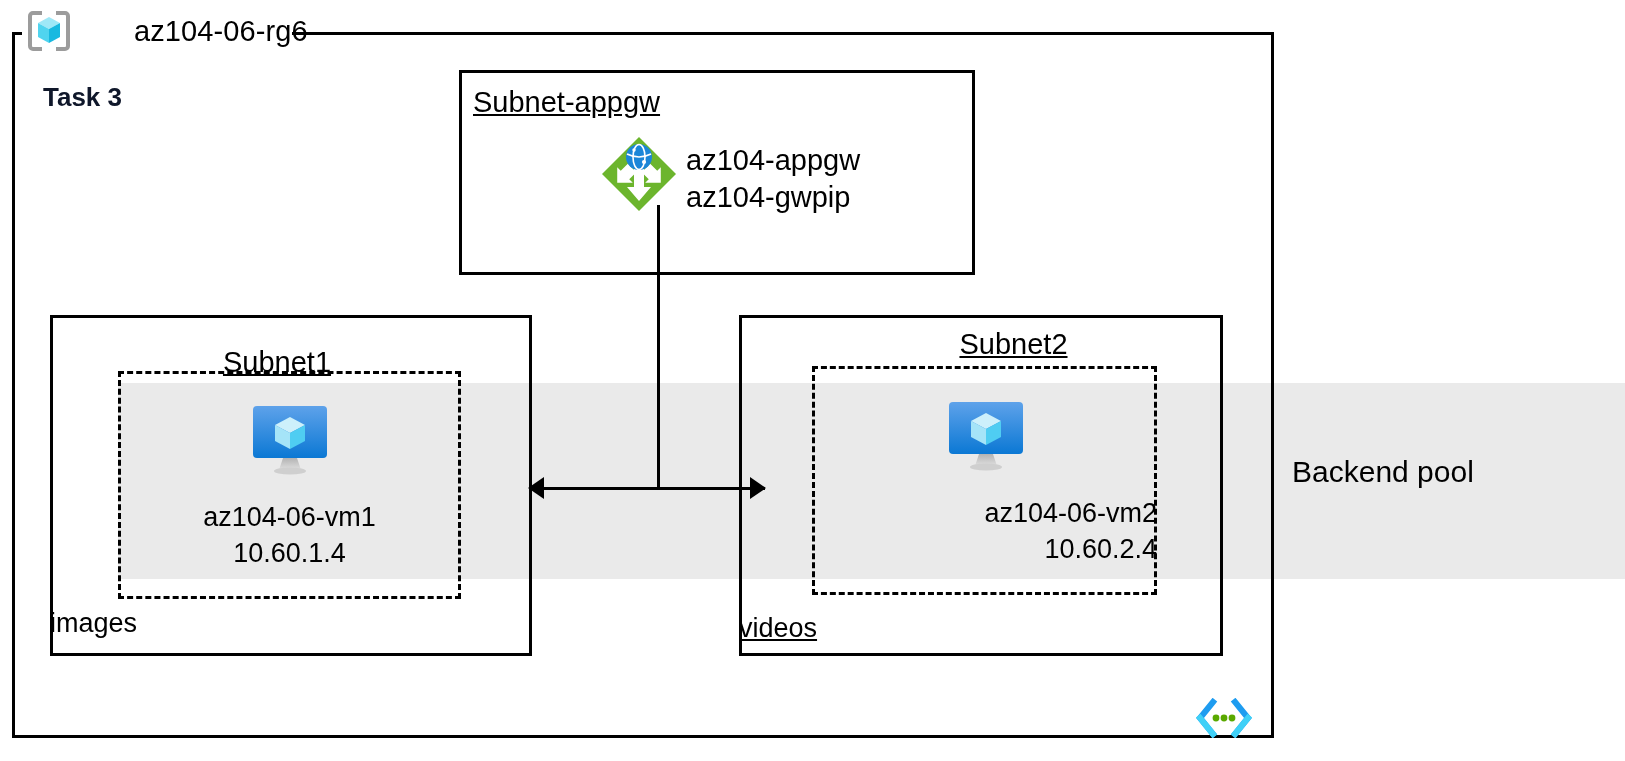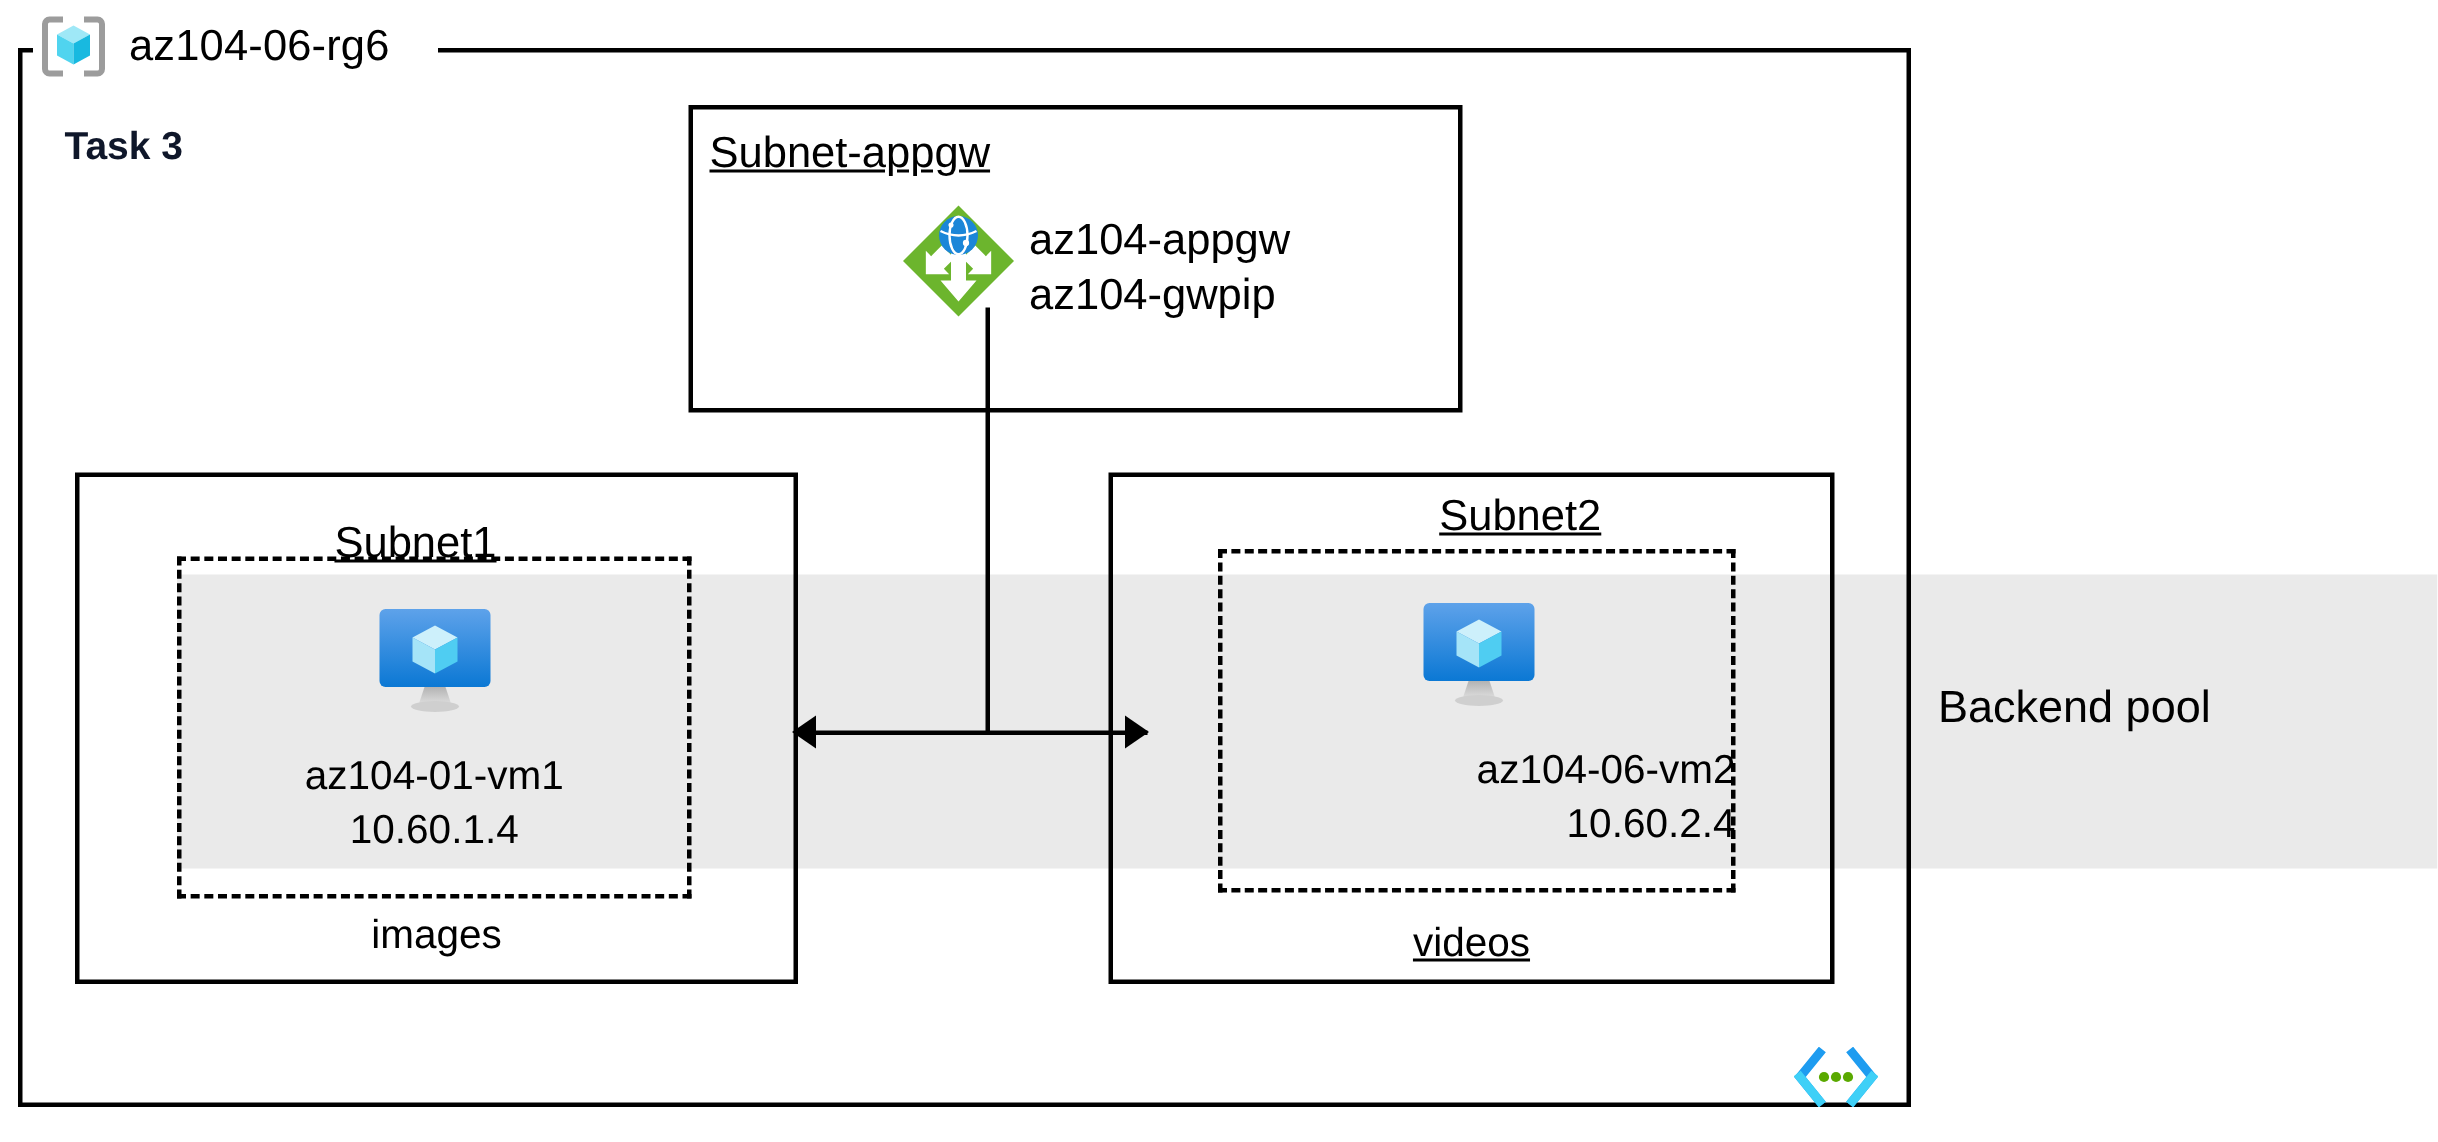--- a/index.html
+++ b/index.html
@@ -16,21 +16,21 @@
     border:3px solid #000;box-sizing:border-box;background:transparent;
   }
   
   .rg-label-mask{
     position:absolute;left:22px;top:18px;width:270px;height:30px;background:#fff;
   }
   .rg-label{
     position:absolute;left:26px;top:6px;height:50px;
     display:flex;align-items:center;gap:14px;
   }
-  .rg-title{font-size:29px;line-height:1;letter-spacing:.1px;white-space:nowrap;}
+  .rg-title{font-size:29px;line-height:1;letter-spacing:.1px;white-space:nowrap;margin-left:48px;}
 
   
   .rg-icon{position:relative;width:46px;height:46px;flex:none;}
 
   
   .task-label{
     position:absolute;left:43px;top:82px;
     font-size:26px;font-weight:bold;color:#0f172a;white-space:nowrap;
   }
 
@@ -66,21 +66,21 @@
   .dash1{left:118px;top:371px;width:343px;height:228px;}
   .dash2{left:812px;top:366px;width:345px;height:229px;}
 
   .vm-label{
     position:absolute;font-size:27px;line-height:1.32;text-align:center;white-space:nowrap;
   }
   .vm1-label{left:118px;top:500px;width:343px;}
   .vm2-label{left:812px;top:496px;width:345px;text-align:right;}
 
   .group-caption{
-    position:absolute;font-size:27px;line-height:1;text-align:center;white-space:nowrap;
+    position:absolute;font-size:27px;line-height:1;text-align:left;white-space:nowrap;
   }
   .cap1{left:50px;top:610px;width:482px;}
   .cap2{left:739px;top:615px;width:484px;text-decoration:underline;}
 
   
   .vm-icon{position:absolute;width:82px;height:72px;}
   .vm1-icon{left:249px;top:404px;}
   .vm2-icon{left:945px;top:400px;}
 
   
@@ -187,21 +187,21 @@
       </defs>
       <rect x="4" y="2" width="74" height="52" rx="4" fill="url(#mon1)"></rect>
       <polygon points="41,13 56,21 41,29 26,21" fill="#cdf0fb"></polygon>
       <polygon points="26,21 41,29 41,45 26,37" fill="#a5e4f8"></polygon>
       <polygon points="56,21 41,29 41,45 56,37" fill="#4fcdf2"></polygon>
       <path d="M34 54 H48 L52 66 H30 Z" fill="url(#stand1)"></path>
       <ellipse cx="41" cy="67" rx="16" ry="3.6" fill="#cfcfcf"></ellipse>
     </svg>
   </span>
   <div class="vm-label vm1-label">
-    <div>az104-01-vm1</div>
+    <div>az104-06-vm1</div>
     <div>10.60.1.4</div>
   </div>
   <div class="group-caption cap1">images</div>
 
   <div class="subnet-box subnet2"></div>
   <div class="subnet-title t-sub2">Subnet2</div>
   <div class="dashed-box dash2"></div>
   <span class="vm-icon vm2-icon">
     <svg viewBox="0 0 82 72" width="82" height="72" aria-hidden="true">
       <defs>

